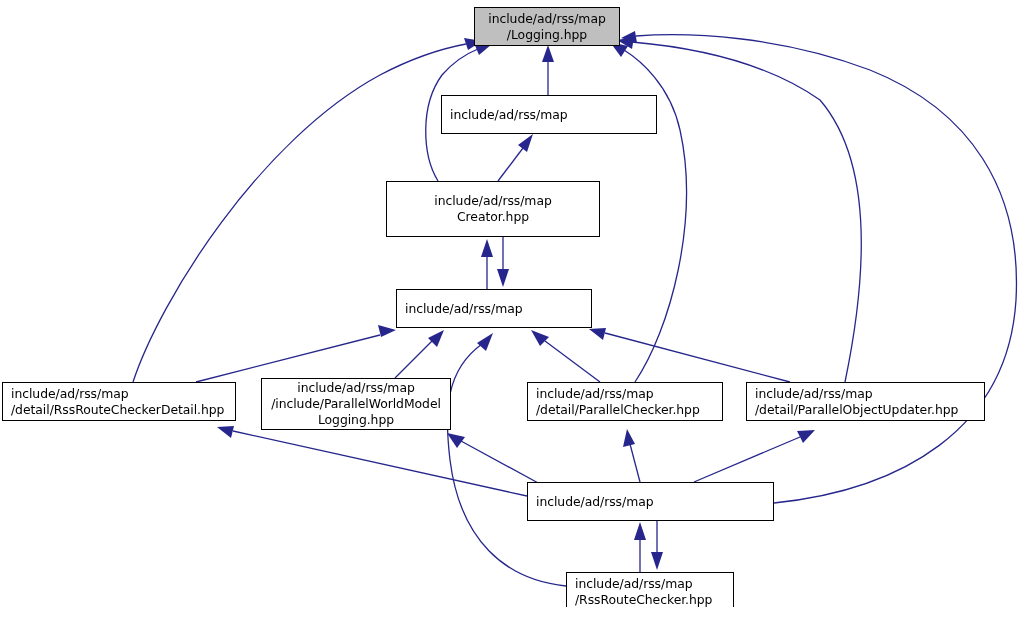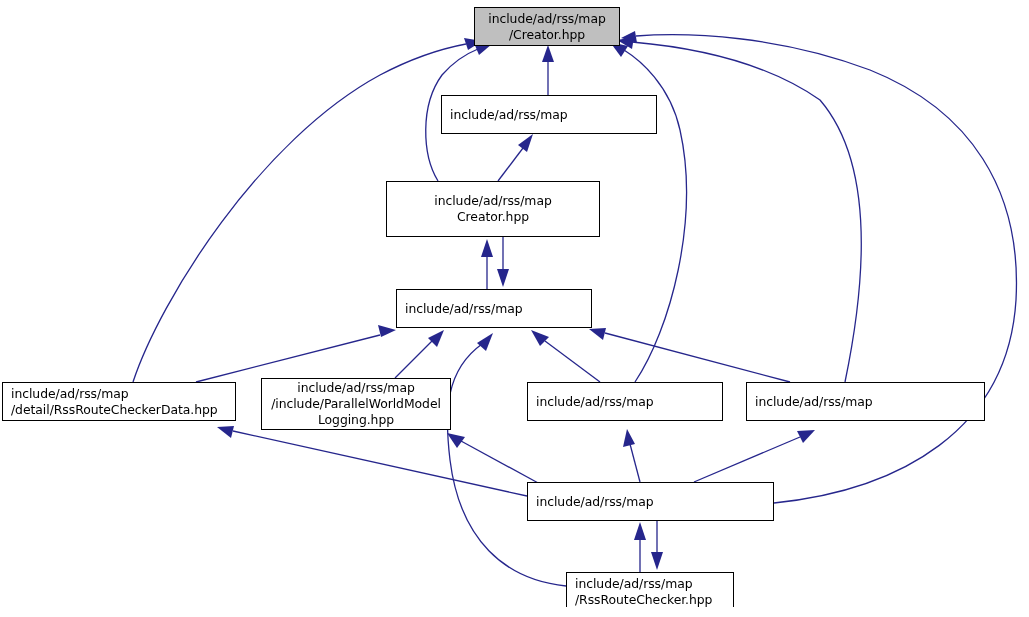--- a/index.html
+++ b/index.html
@@ -165,53 +165,55 @@
 
     <g>
       <path class="edge-path" d="M566,586 C505,580 460,540 450,460 C444,410 446,370 482,344"></path>
       <polygon class="arrow-head" points="493,333 477,343 486,351"></polygon>
     </g>
 
   </svg>
 
   <div class="node-box highlight" style="left:474px; top:7px; width:146px; height:39px;">
     <span class="node-line">include/ad/rss/map</span>
-    <span class="node-line">/Creator.hpp</span>
+    <span class="node-line">/Logging.hpp</span>
   </div>
 
   <div class="node-box" style="left:441px; top:95px; width:216px; height:39px;">
     <span class="node-line left">include/ad/rss/map</span>
   </div>
 
   <div class="node-box" style="left:386px; top:181px; width:214px; height:56px;">
     <span class="node-line">include/ad/rss/map</span>
     <span class="node-line">Creator.hpp</span>
   </div>
 
   <div class="node-box" style="left:396px; top:289px; width:196px; height:39px;">
     <span class="node-line left">include/ad/rss/map</span>
   </div>
 
   <div class="node-box" style="left:2px; top:382px; width:234px; height:39px;">
     <span class="node-line left">include/ad/rss/map</span>
-    <span class="node-line left">/detail/RssRouteCheckerData.hpp</span>
+    <span class="node-line left">/detail/RssRouteCheckerDetail.hpp</span>
   </div>
 
   <div class="node-box" style="left:261px; top:378px; width:190px; height:52px;">
     <span class="node-line">include/ad/rss/map</span>
     <span class="node-line">/include/ParallelWorldModel</span>
     <span class="node-line">Logging.hpp</span>
   </div>
 
   <div class="node-box" style="left:527px; top:382px; width:196px; height:39px;">
     <span class="node-line left">include/ad/rss/map</span>
+    <span class="node-line left">/detail/ParallelChecker.hpp</span>
   </div>
 
   <div class="node-box" style="left:746px; top:382px; width:239px; height:39px;">
     <span class="node-line left">include/ad/rss/map</span>
+    <span class="node-line left">/detail/ParallelObjectUpdater.hpp</span>
   </div>
 
   <div class="node-box" style="left:527px; top:482px; width:247px; height:39px;">
     <span class="node-line left">include/ad/rss/map</span>
   </div>
 
   <div class="node-box" style="left:566px; top:572px; width:168px; height:39px;">
     <span class="node-line left">include/ad/rss/map</span>
     <span class="node-line left">/RssRouteChecker.hpp</span>
   </div>

